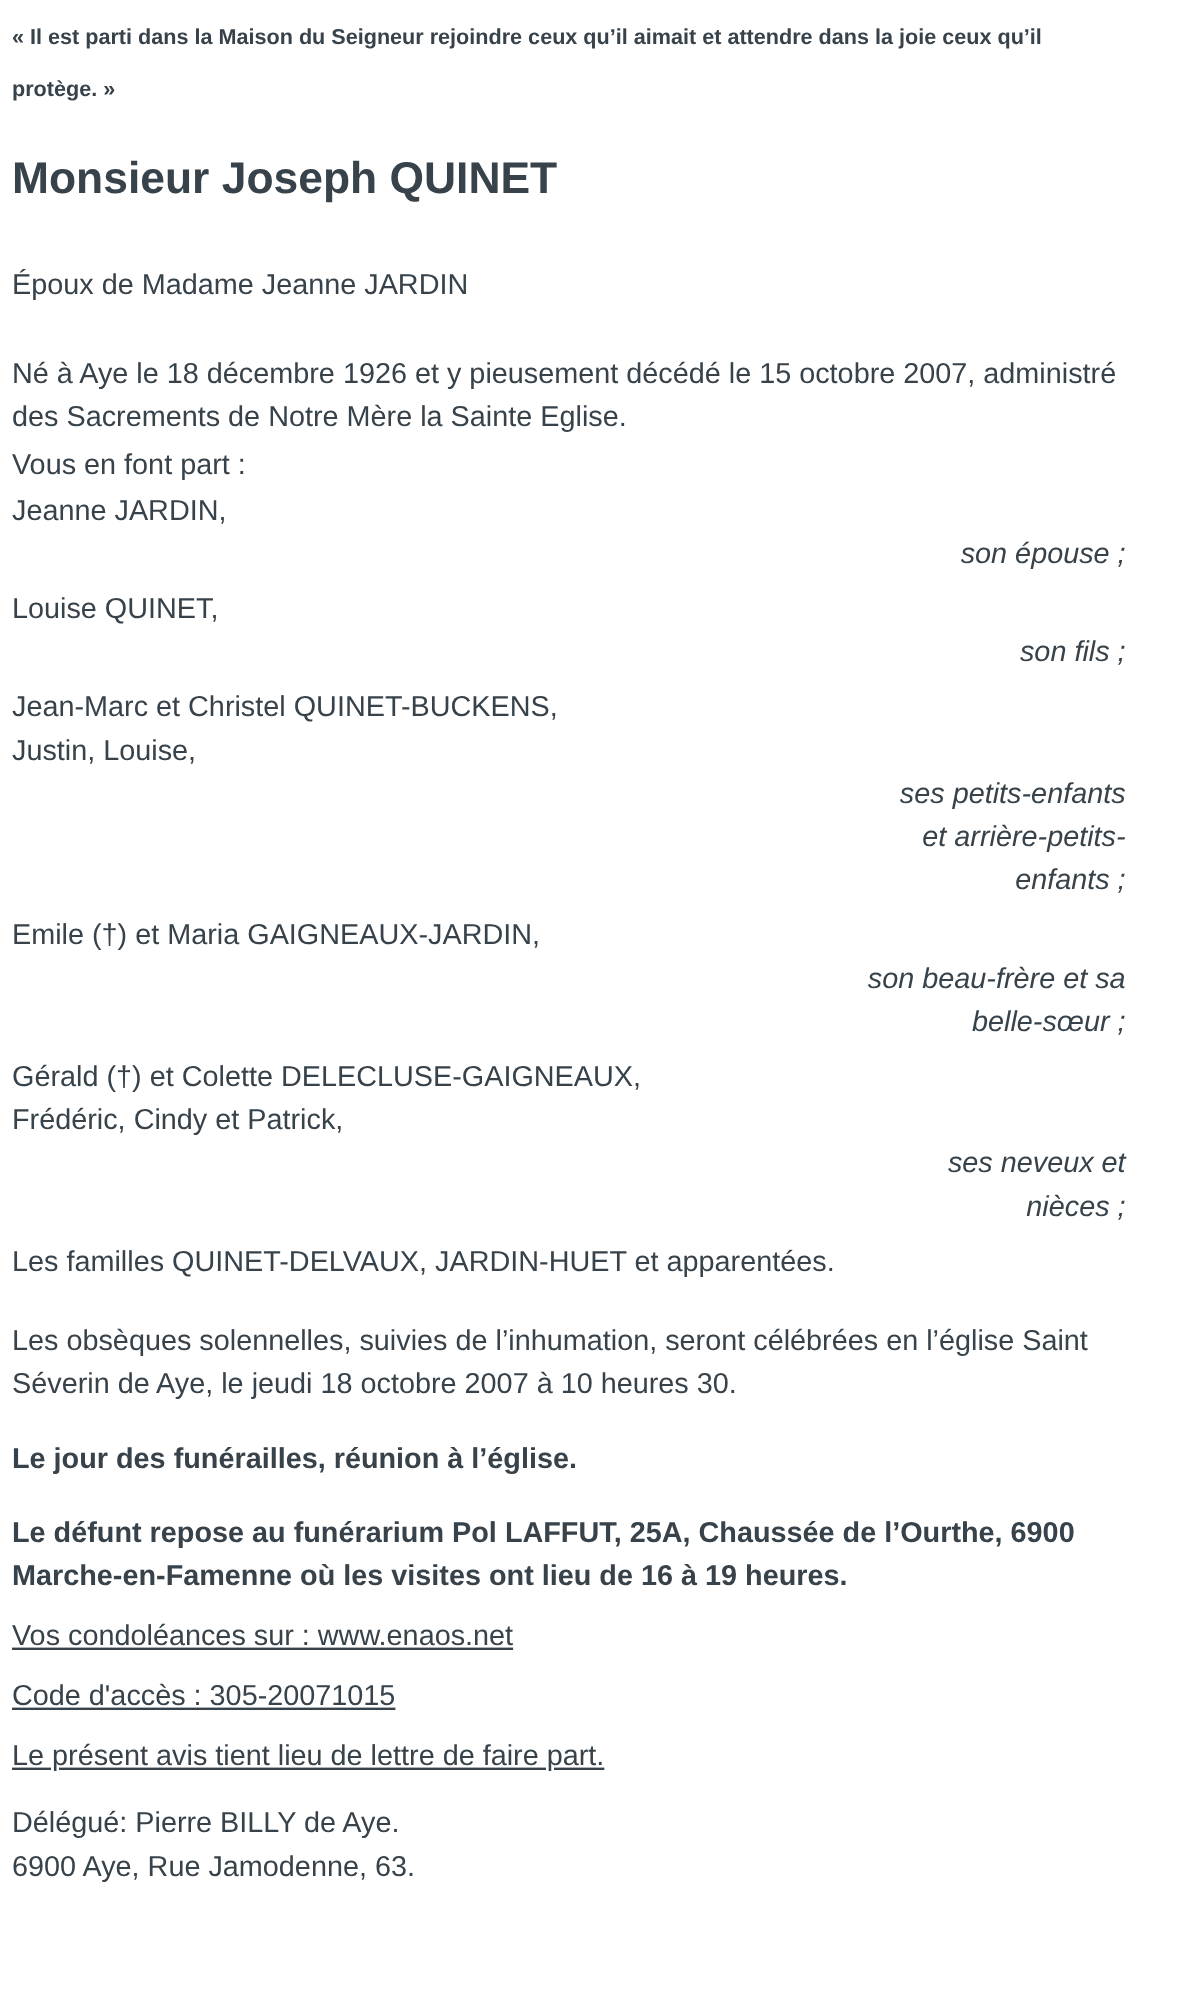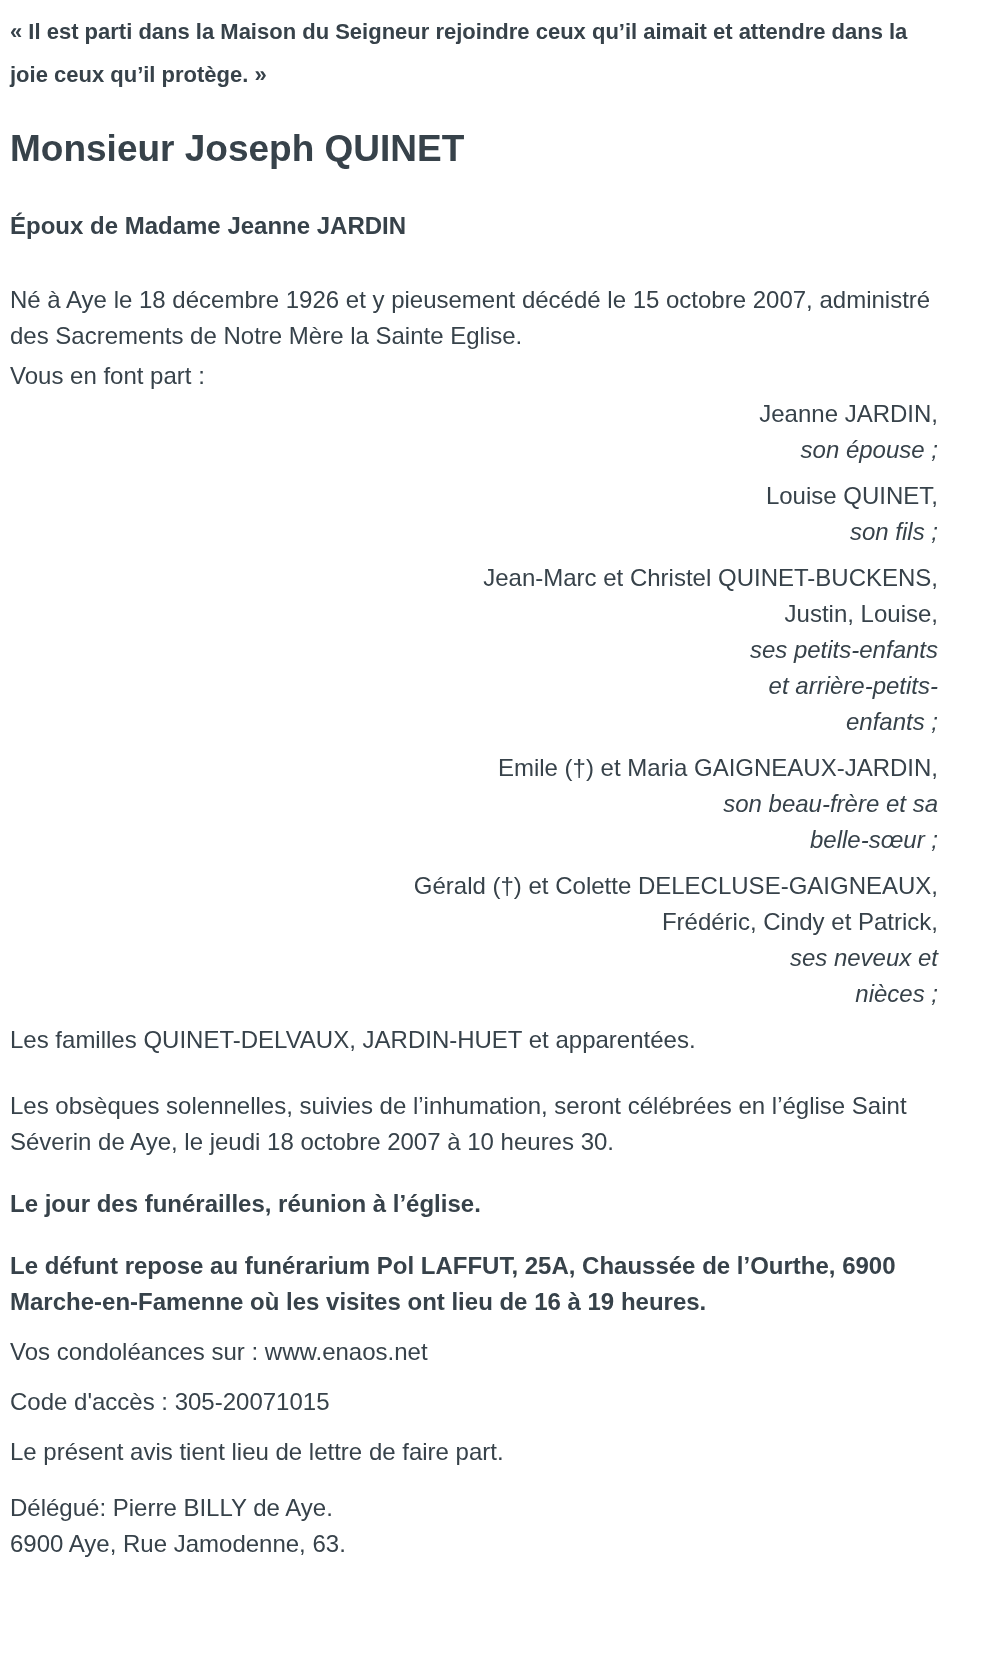--- a/index.html
+++ b/index.html
@@ -8,42 +8,42 @@
     width: 1000px;
     min-height: 1660px;
     padding: 10px 62px 60px 10px;
     font-family: "Liberation Sans", "DejaVu Sans", sans-serif;
     color: #37424a;
     font-size: 24px;
     line-height: 36px;
   }
   .quote {
     font-weight: bold;
-    font-size: 22px;
+    font-size: 18px;
     line-height: 43px;
   }
   .title {
     font-weight: bold;
     font-size: 37px;
     line-height: 46px;
     margin-top: 30px;
   }
-  .spouse-line { margin-top: 36px; font-weight: bold; }
+  .spouse-line { margin-top: 48px; }
   .birth-par { margin-top: 38px; }
   .intro-line { margin-top: 4px; }
   .family-group { margin-top: 2px; margin-bottom: 10px; }
-  .name-line { text-align: right; }
+  .name-line { text-align: left; }
   .relation-line {
     text-align: right;
     font-style: italic;
   }
   .families-line { margin-top: 10px; }
   .par { margin-top: 30px; }
   .bold-par { margin-top: 26px; font-weight: bold; }
-  .plain-par { margin-top: 14px; }
+  .plain-par { margin-top: 14px; text-decoration: underline; }
   .b { font-weight: normal; text-align: right; }
   .delegate-block { margin-top: 20px; }
 </style>
 </head>
 <body style="color: rgb(55, 66, 74); background: rgb(255, 255, 255);">
 
 <div class="page">
 
   <p class="quote">« Il est parti dans la Maison du Seigneur rejoindre ceux qu’il aimait et attendre dans la joie ceux qu’il protège. »</p>
 

